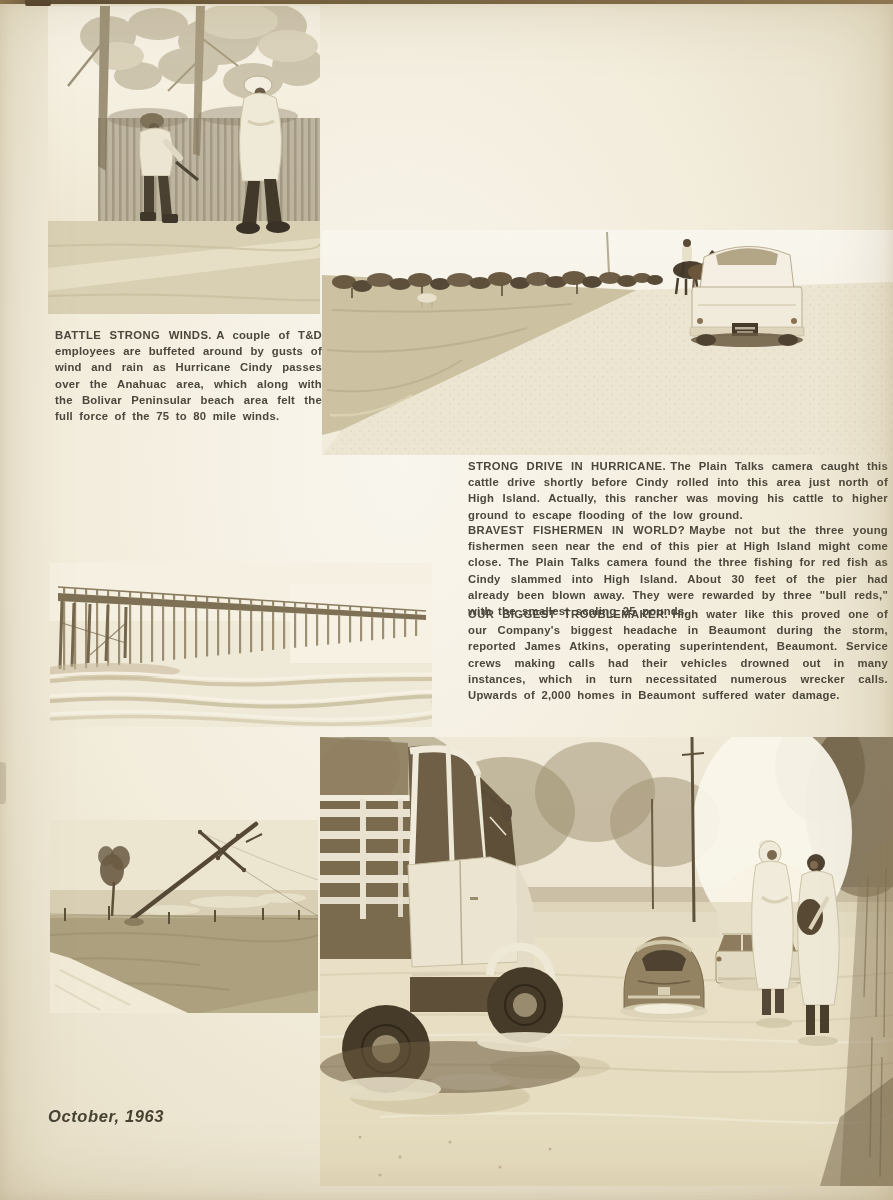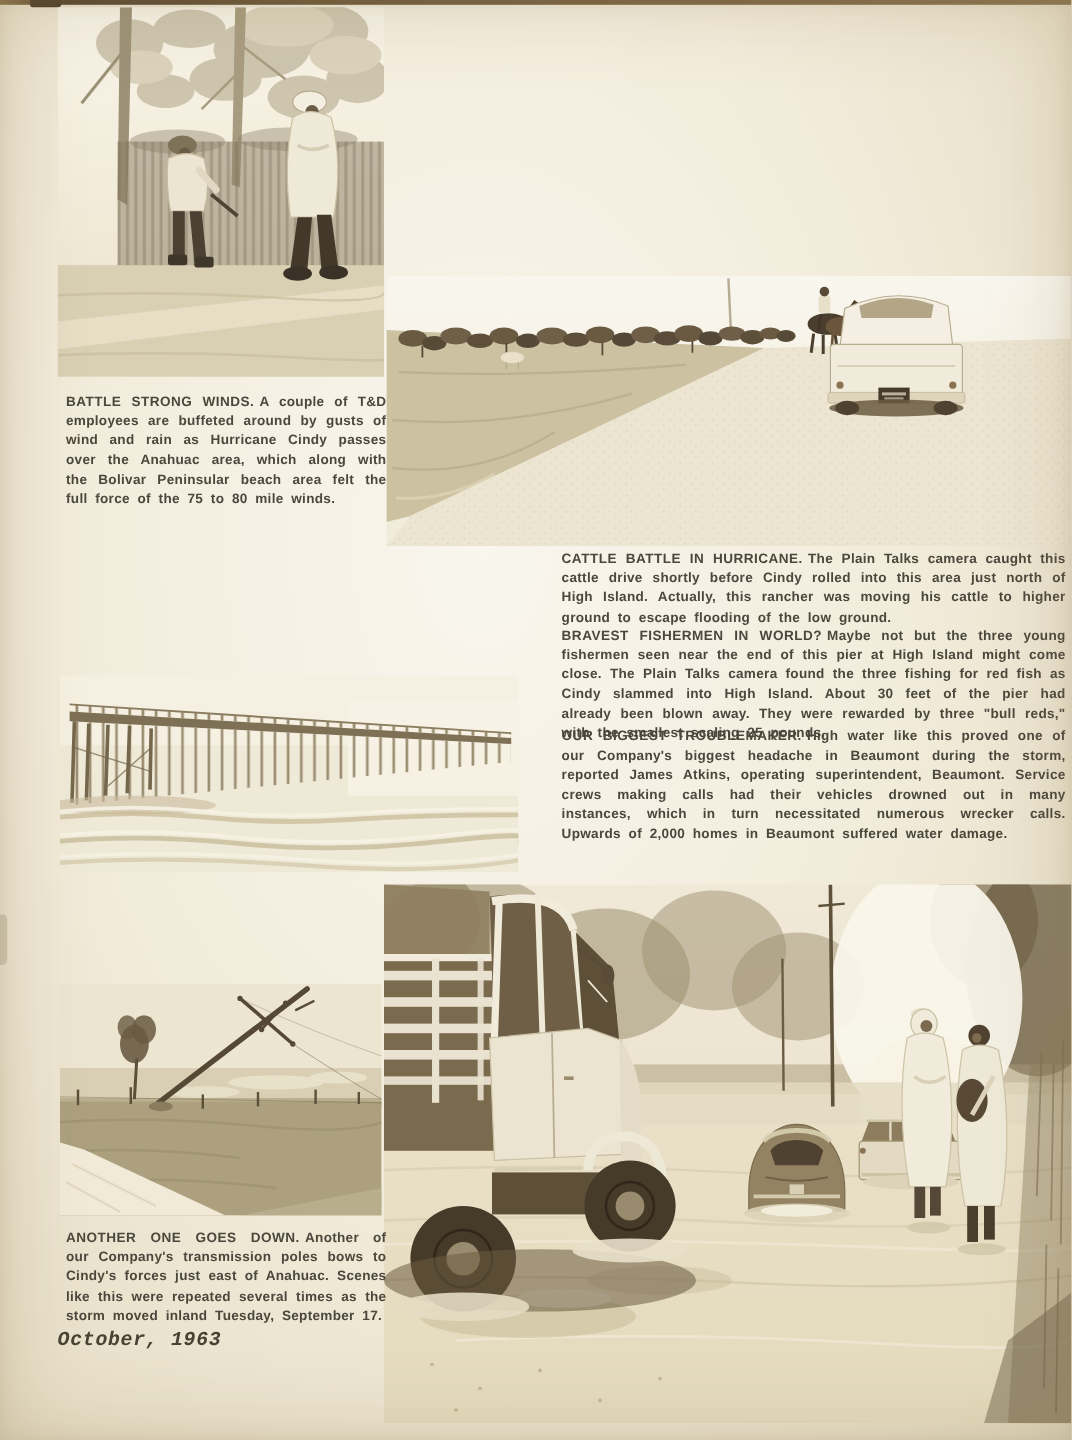--- a/index.html
+++ b/index.html
@@ -19,21 +19,21 @@
   .cap{
     position:absolute;margin:0;color:#4b473c;font-weight:bold;
     font-size:11.3px;line-height:16.2px;letter-spacing:.25px;word-spacing:3px;
     text-align:justify;text-align-last:left;
   }
   .cap-head{margin-right:.38em;letter-spacing:.4px;}
   .cap-left{left:55px;width:267px;}
   .cap-right{left:468px;width:420px;}
   .footer-date{
     position:absolute;left:48px;top:1107px;margin:0;
-    font-family:Liberation Mono, monospace;font-style:italic;font-weight:bold;
+    font-family:Liberation Sans, sans-serif;font-style:italic;font-weight:bold;
     font-size:16.5px;letter-spacing:.6px;color:#474334;
   }
 </style>
 </head>
 <body>
 
 <div class="page">
 
   <div class="scanbar"></div>
   <div class="scanbar-notch"></div>
@@ -205,21 +205,21 @@
         <circle cx="10" cy="78" r="3" fill="#8a7252"></circle>
           <circle cx="104" cy="78" r="3" fill="#8a7252"></circle>
         <ellipse cx="57" cy="97" rx="56" ry="7" fill="#6b5b42" opacity=".85"></ellipse>
         <ellipse cx="16" cy="97" rx="10" ry="6" fill="#4f4230"></ellipse>
           <ellipse cx="98" cy="97" rx="10" ry="6" fill="#4f4230"></ellipse>
       </g>
     </svg>
   </div>
 
   <p class="cap cap-right" style="top:458px;">
-    <span class="cap-head">CATTLE BATTLE IN HURRICANE.</span><span>The Plain Talks camera caught this cattle drive shortly before Cindy rolled into this area just north of High Island. Actually, this rancher was moving his cattle to higher ground to escape flooding of the low ground.</span>
+    <span class="cap-head">STRONG DRIVE IN HURRICANE.</span><span>The Plain Talks camera caught this cattle drive shortly before Cindy rolled into this area just north of High Island. Actually, this rancher was moving his cattle to higher ground to escape flooding of the low ground.</span>
   </p>
   <p class="cap cap-right" style="top:522px;">
     <span class="cap-head">BRAVEST FISHERMEN IN WORLD?</span><span>Maybe not but the three young fishermen seen near the end of this pier at High Island might come close. The Plain Talks camera found the three fishing for red fish as Cindy slammed into High Island. About 30 feet of the pier had already been blown away. They were rewarded by three "bull reds," with the smallest scaling 25 pounds.</span>
   </p>
   <p class="cap cap-right" style="top:606px;">
     <span class="cap-head">OUR BIGGEST TROUBLEMAKER.</span><span>High water like this proved one of our Company's biggest headache in Beaumont during the storm, reported James Atkins, operating superintendent, Beaumont. Service crews making calls had their vehicles drowned out in many instances, which in turn necessitated numerous wrecker calls. Upwards of 2,000 homes in Beaumont suffered water damage.</span>
   </p>
 
   <div class="photo" style="left:50px;top:563px;">
     <svg width="382" height="164" viewBox="0 0 382 164" aria-label="Long wooden fishing pier at High Island with storm surf rolling beneath it">
@@ -447,20 +447,17 @@
         <line x1="548" y1="140" x2="544" y2="260" stroke="#7b6c4e" stroke-width="1.5" opacity=".6"></line>
         <line x1="558" y1="150" x2="556" y2="280" stroke="#7b6c4e" stroke-width="1.5" opacity=".6"></line>
         <line x1="566" y1="130" x2="564" y2="300" stroke="#7b6c4e" stroke-width="1.5" opacity=".6"></line>
         <line x1="552" y1="300" x2="550" y2="420" stroke="#7b6c4e" stroke-width="1.5" opacity=".6"></line>
         <line x1="562" y1="320" x2="560" y2="440" stroke="#7b6c4e" stroke-width="1.5" opacity=".6"></line>
         <polygon points="520,380 573,340 573,449 500,449" fill="#6e6046" opacity=".5"></polygon>
       </g>
     </svg>
   </div>
 
-  <p class="cap cap-left" style="top:1024px;">
-    <span class="cap-head">ANOTHER ONE GOES DOWN.</span><span>Another of our Company's transmission poles bows to Cindy's forces just east of Anahuac. Scenes like this were repeated several times as the storm moved inland Tuesday, September 17.</span>
-  </p>
 
   <p class="footer-date">October, 1963</p>
 
   <div class="vignette"></div>
 </div>
 
 </body></html>

